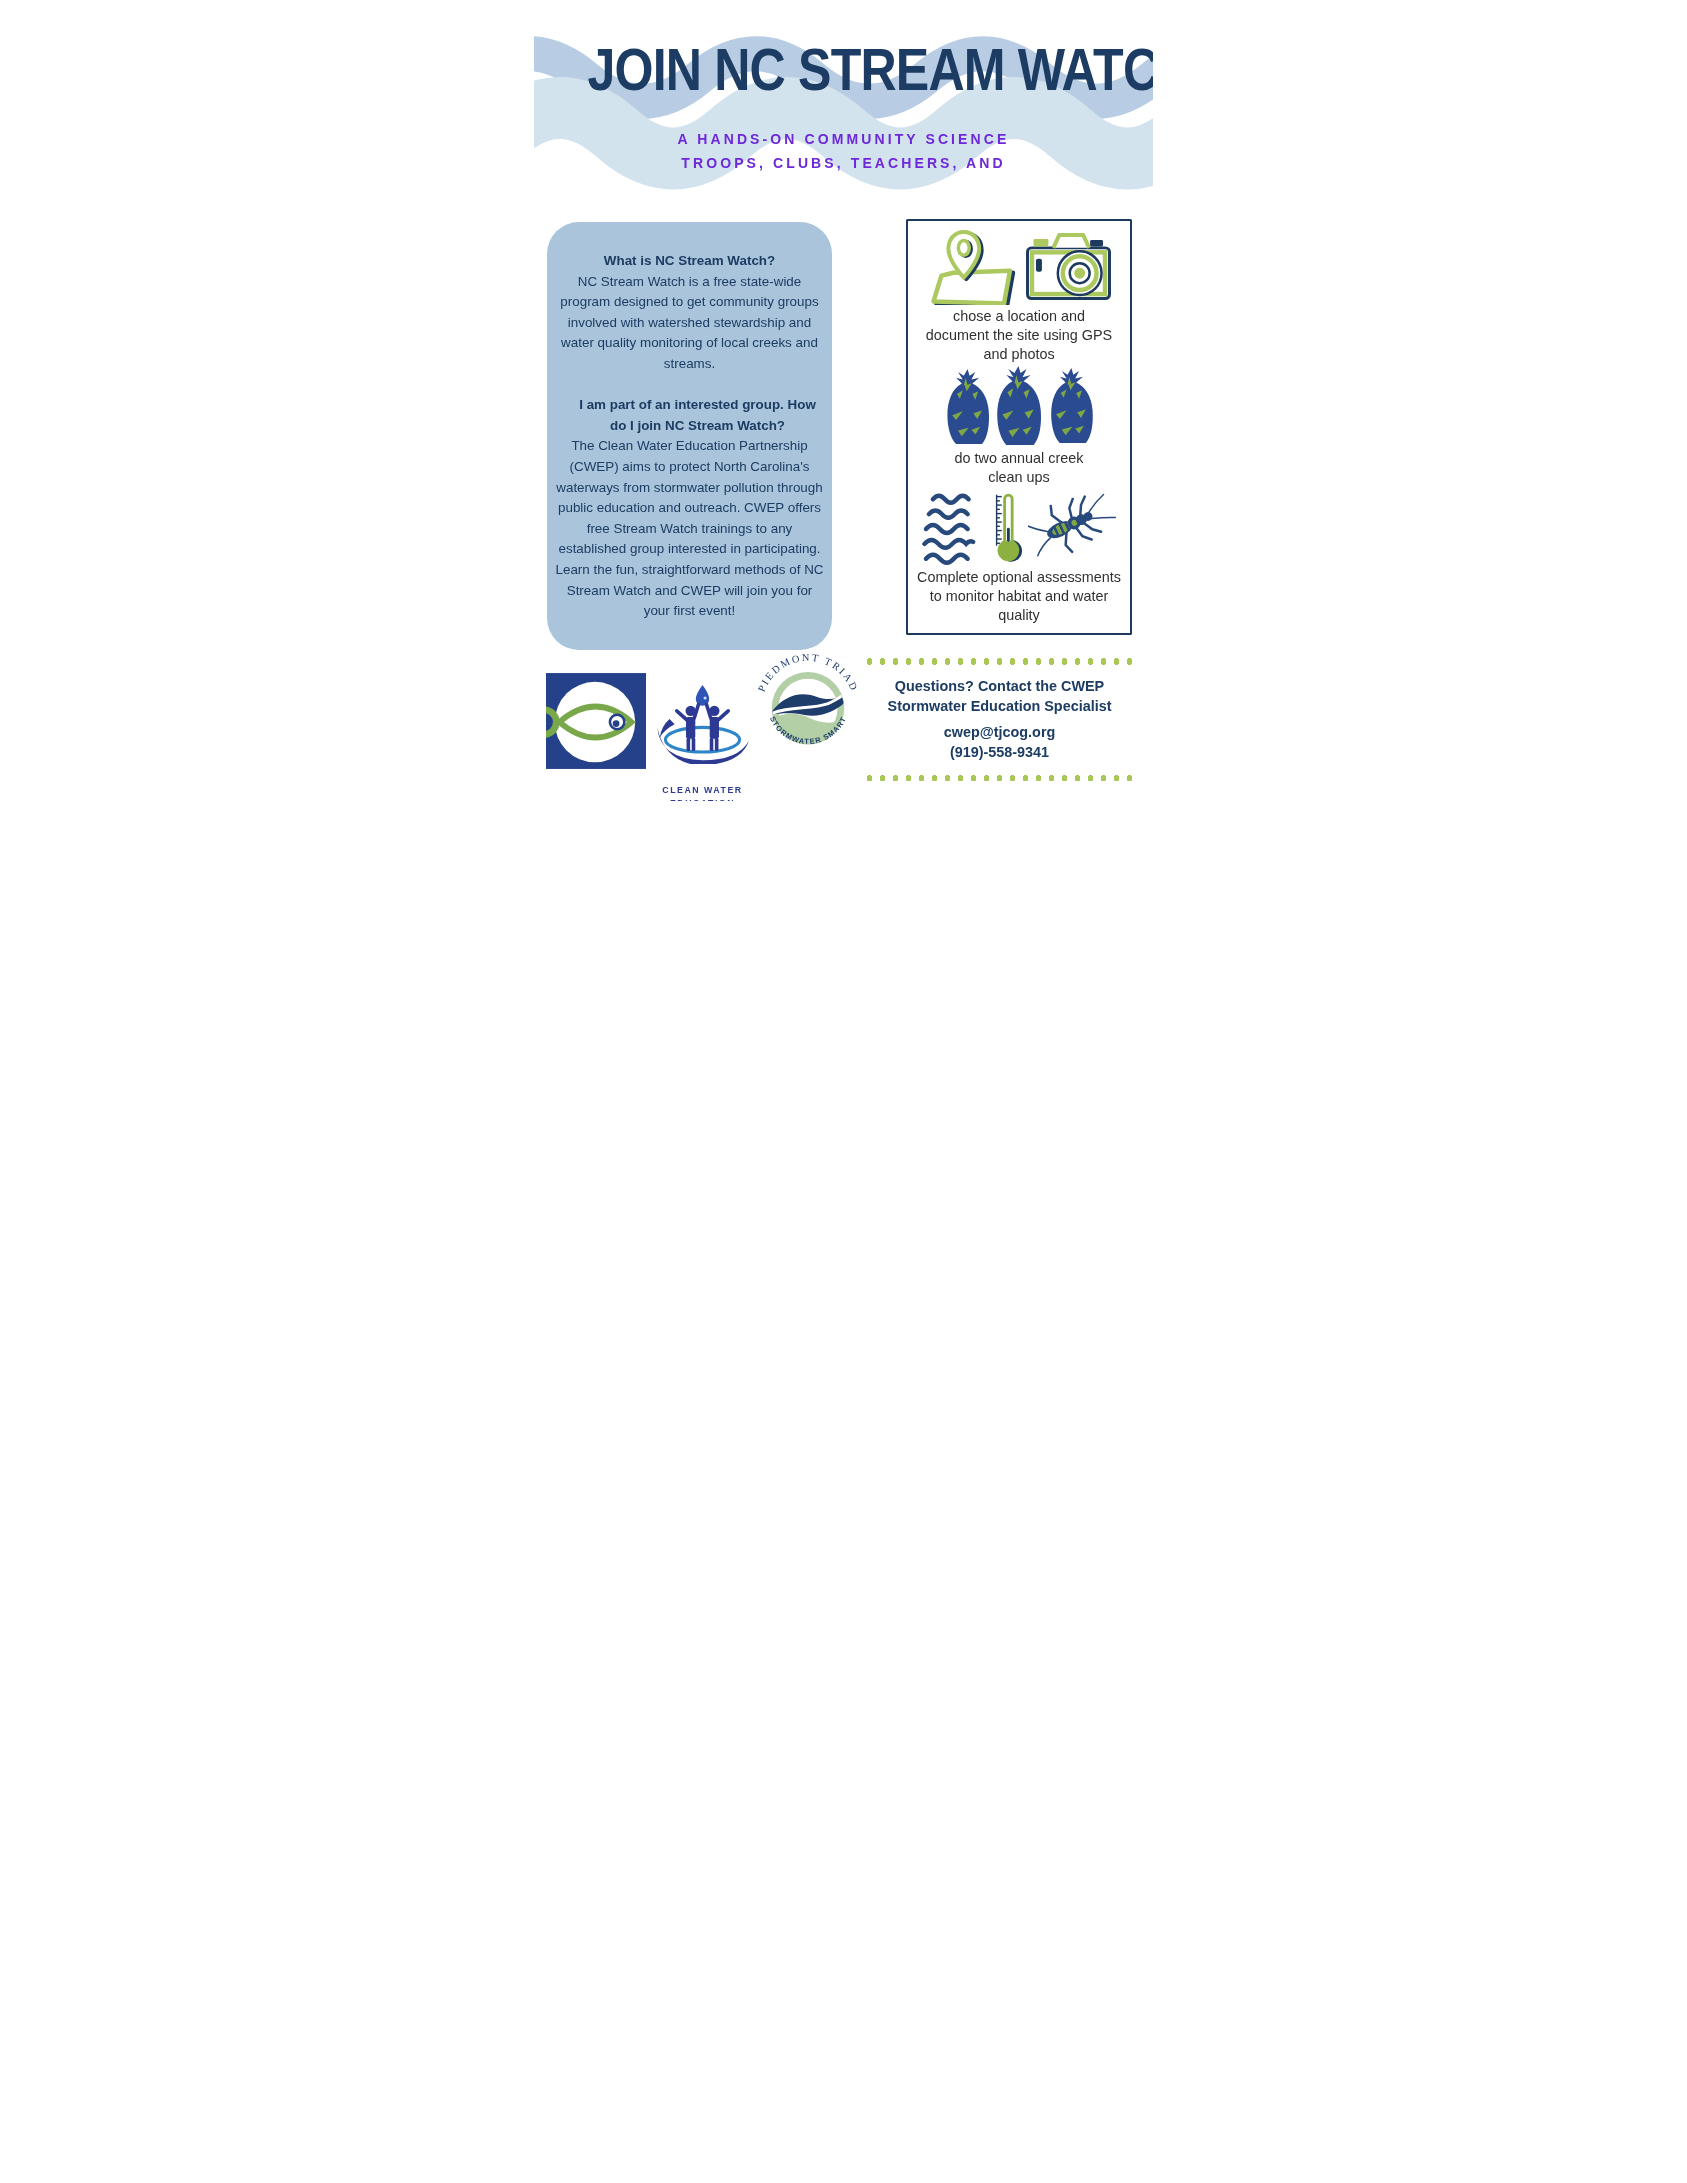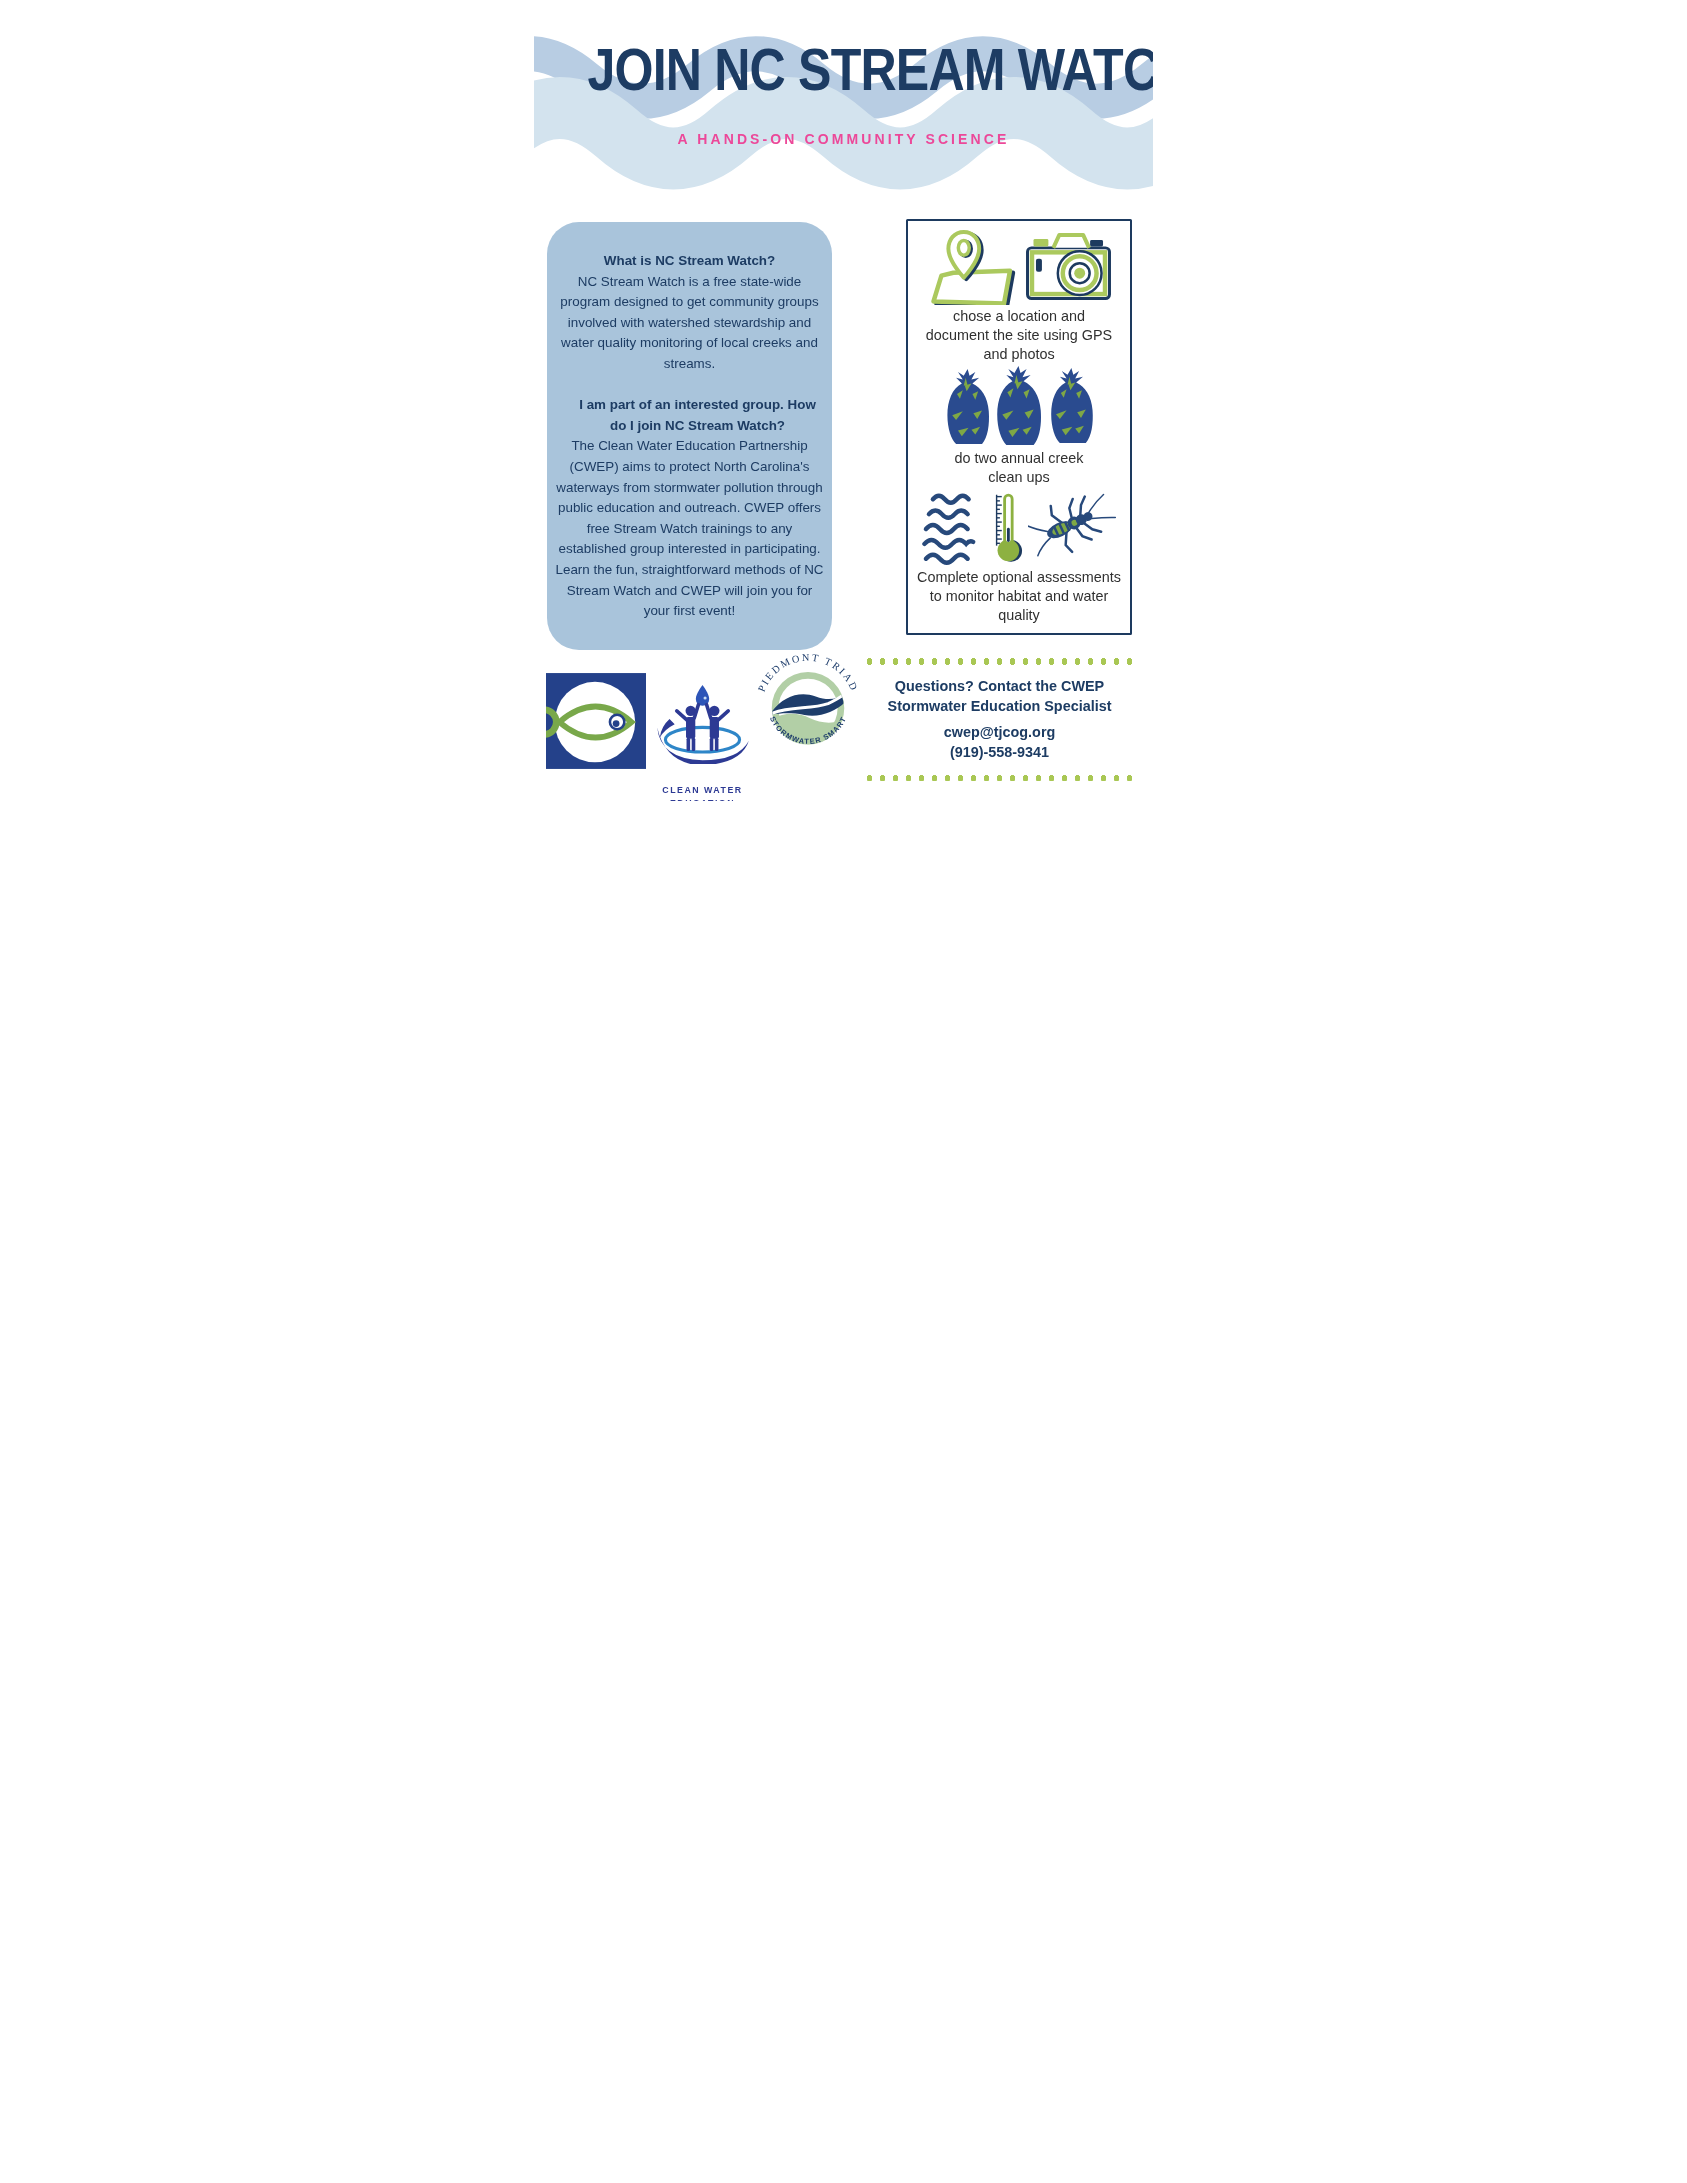--- a/index.html
+++ b/index.html
@@ -17,21 +17,21 @@
   .title-wrap{position:absolute;top:40px;left:0;right:0;text-align:center;z-index:3;}
   .title-wrap h1{
     margin:0;display:inline-block;white-space:nowrap;
     font-size:59px;line-height:1.05;font-weight:bold;
     letter-spacing:-1px;color:#1d3c63;
     transform:scaleX(0.85);transform-origin:50% 50%;
   }
   .subtitle{
     position:absolute;top:127px;left:0;right:0;z-index:3;
     text-align:center;font-weight:bold;font-size:14px;
-    letter-spacing:3.1px;line-height:24px;color:#ec4899;
+    letter-spacing:3.1px;line-height:24px;color:#6d28d9;
   }
   
   .info-box{
     position:absolute;left:13px;top:222px;width:285px;height:428px;
     background:#a9c4db;border-radius:32px;box-sizing:border-box;
     padding:29px 8.2px 0 8.2px;text-align:center;
     font-size:13.4px;line-height:20.6px;color:#1d3c63;z-index:2;
   }
   .q-heading{font-weight:bold;}
   .q2-heading{margin-top:20.6px;margin-left:16px;}
@@ -75,20 +75,21 @@
     <path d="M-120 150 Q-10 58 100 150 T320 150 T540 150 T760 150 T980 150 T1200 150 T1420 150" fill="none" stroke="#b8cde3" stroke-width="68"></path>
     <path d="M-60 258 Q50 160 160 258 T380 258 T600 258 T820 258 T1040 258 T1260 258" fill="none" stroke="#d3e3ee" stroke-width="120"></path>
   </svg>
 
   <div class="title-wrap">
     <h1>JOIN NC STREAM WATCH</h1>
   </div>
 
   <div class="subtitle">
     <div>A HANDS-ON COMMUNITY SCIENCE</div>
+    <div>TROOPS, CLUBS, TEACHERS, AND</div>
   </div>
 
   <div class="info-box">
     <div class="q-heading">What is NC Stream Watch?</div>
     <div>NC Stream Watch is a free state-wide program designed to get community groups involved with watershed stewardship and water quality monitoring of local creeks and streams.</div>
     <div class="q-heading q2-heading">I am part of an interested group. How do I join NC Stream Watch?</div>
     <div>The Clean Water Education Partnership (CWEP) aims to protect North Carolina's waterways from stormwater pollution through public education and outreach. CWEP offers free Stream Watch trainings to any established group interested in participating. Learn the fun, straightforward methods of NC Stream Watch and CWEP will join you for your first event!</div>
   </div>
 
   <div class="steps-panel">

